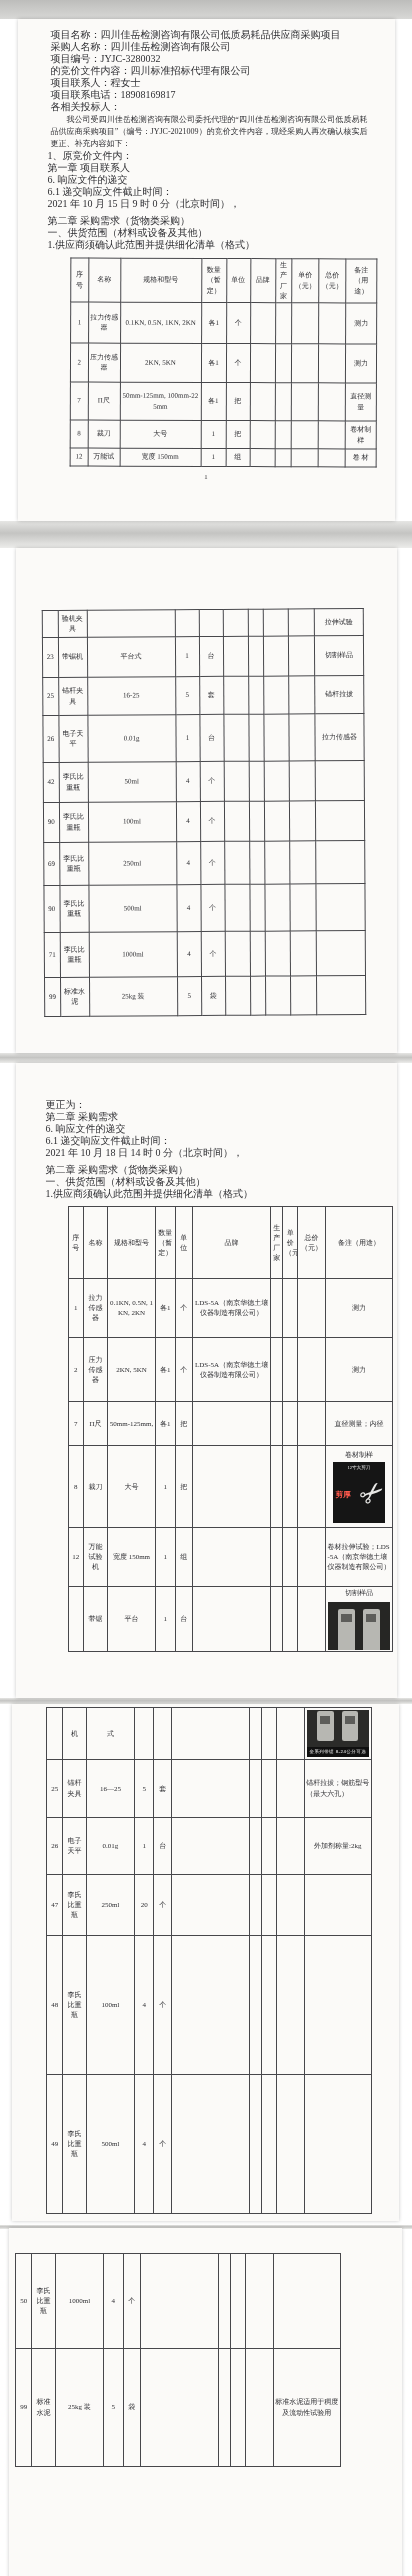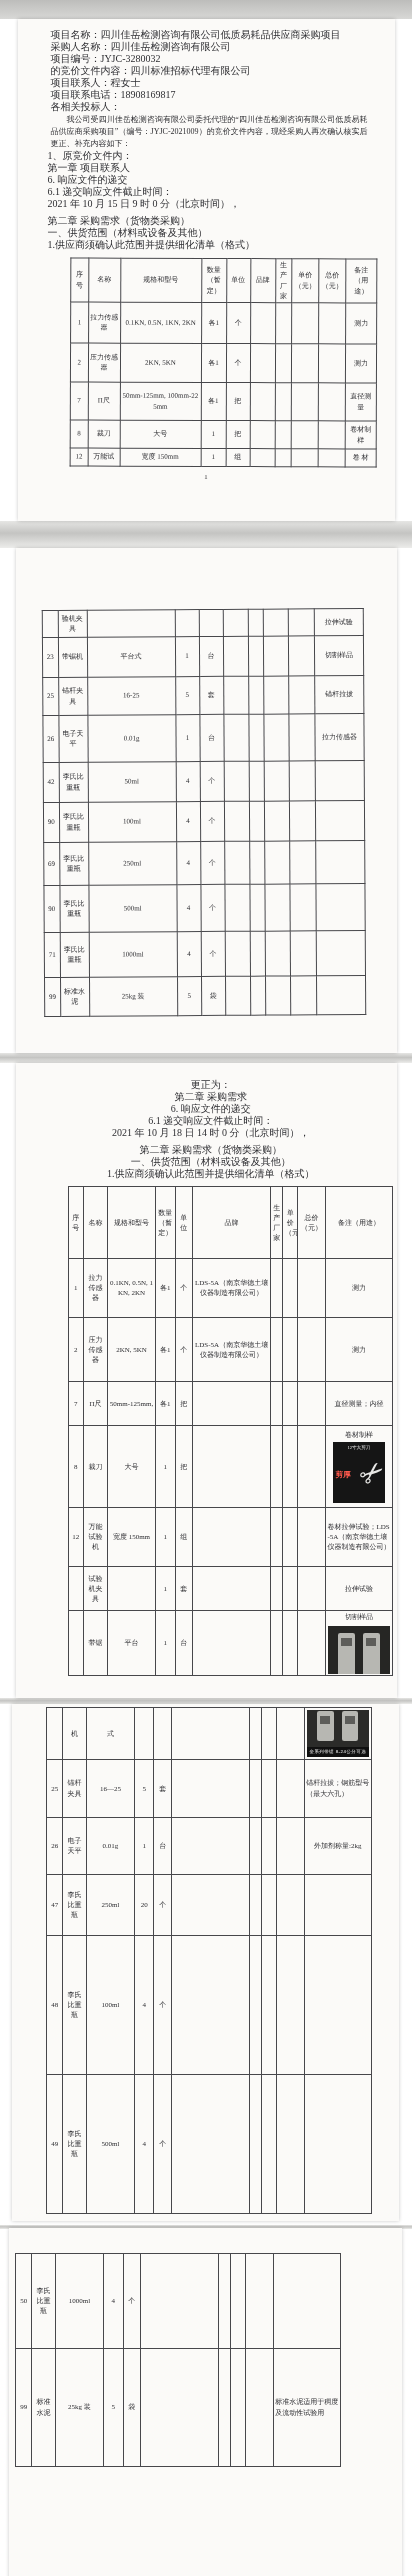--- a/index.html
+++ b/index.html
@@ -309,21 +309,21 @@
           <td></td>
       <td></td>
           <td></td>
       <td></td>
     </tr>
   </tbody>
     </table>
 </div>
 
 <div class="page" style="top:1063px;left:15.5px;width:381px;height:635px;">
-  <div class="sect" style="padding-top:16px;text-align:center;">
+  <div class="sect" style="padding-top:36px;">
     <div class="line">更正为：</div>
     <div class="line">第二章 采购需求</div>
     <div class="line">6. 响应文件的递交</div>
     <div class="line">6.1 递交响应文件截止时间：</div>
     <div class="line">2021 年 10 月 18 日 14 时 0 分（北京时间），</div>
     <div class="line mt10">第二章 采购需求（货物类采购）</div>
     <div class="line">一、供货范围（材料或设备及其他）</div>
     <div class="line">1.供应商须确认此范围并提供细化清单（格式）</div>
   </div>
 
@@ -413,32 +413,20 @@
       <td>万能试验机</td>
       <td>宽度 150mm</td>
       <td>1</td>
       <td>组</td>
       <td></td>
           <td></td>
       <td></td>
           <td></td>
       <td class="small" style="text-align:left;">卷材拉伸试验；LDS-5A（南京华德土壤仪器制造有限公司）</td>
     </tr>
-    <tr style="height:44px;">
-      <td></td>
-      <td>试验机夹具</td>
-      <td></td>
-      <td>1</td>
-      <td>套</td>
-      <td></td>
-          <td></td>
-      <td></td>
-          <td></td>
-      <td>拉伸试验</td>
-    </tr>
     <tr style="height:52px;">
       <td></td>
       <td>带锯</td>
       <td>平台</td>
       <td>1</td>
       <td>台</td>
       <td></td>
           <td></td>
       <td></td>
           <td></td>
@@ -583,18 +571,18 @@
     <tr style="height:118px;">
       <td>99</td>
       <td>标准水泥</td>
       <td>25kg 装</td>
       <td>5</td>
       <td>袋</td>
       <td></td>
           <td></td>
       <td></td>
           <td></td>
-      <td style="text-align:left;">标准水泥适用于稠度及流动性试验用</td>
+      <td style="text-align:center;">标准水泥适用于稠度及流动性试验用</td>
     </tr>
   </tbody>
     </table>
 </div>
 
 
 </body></html>

